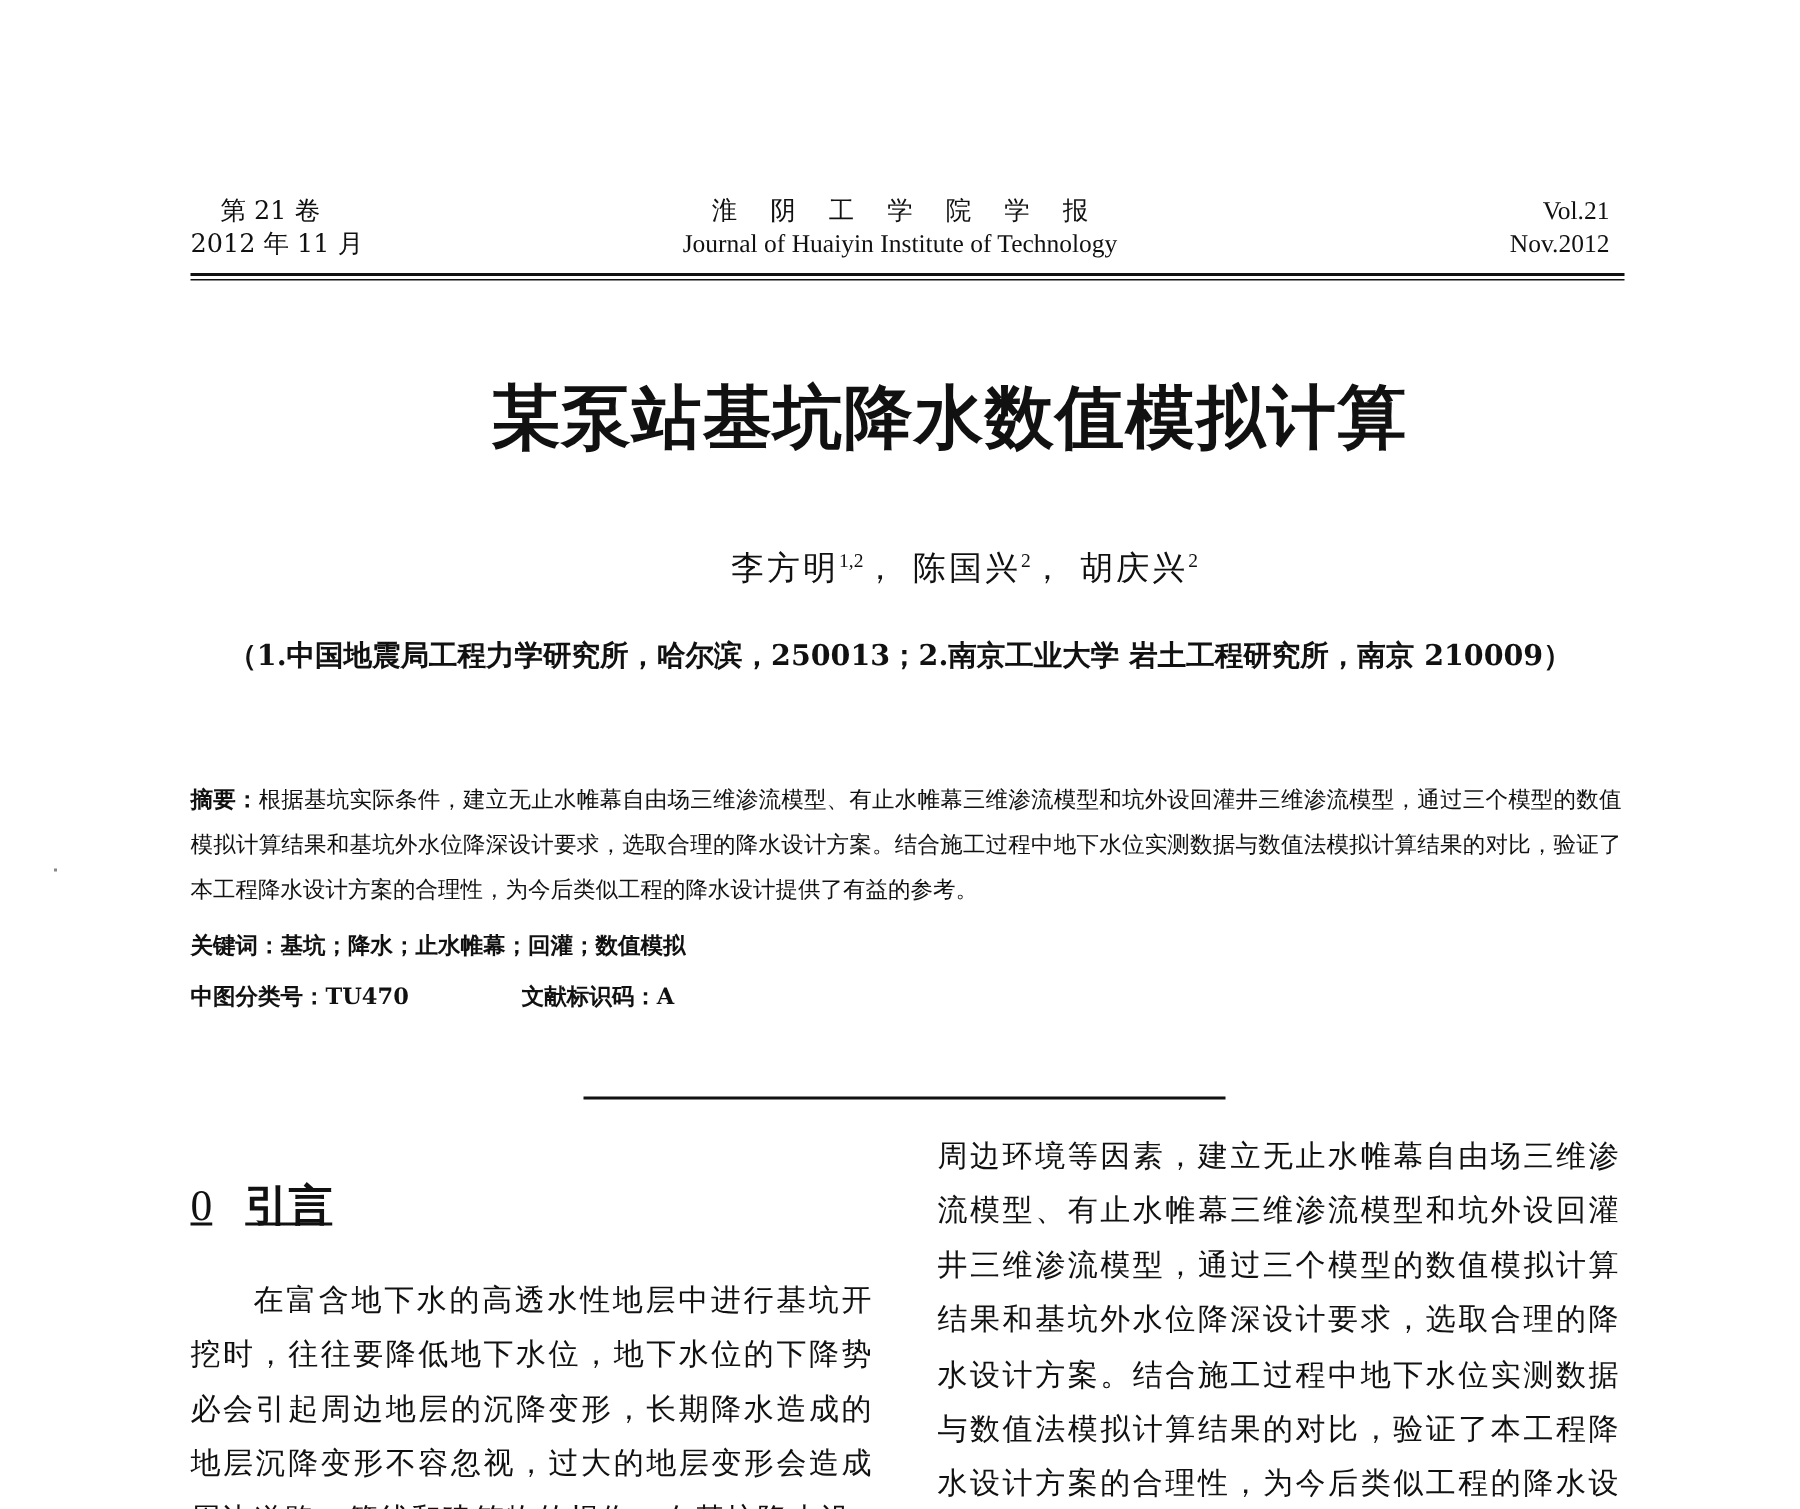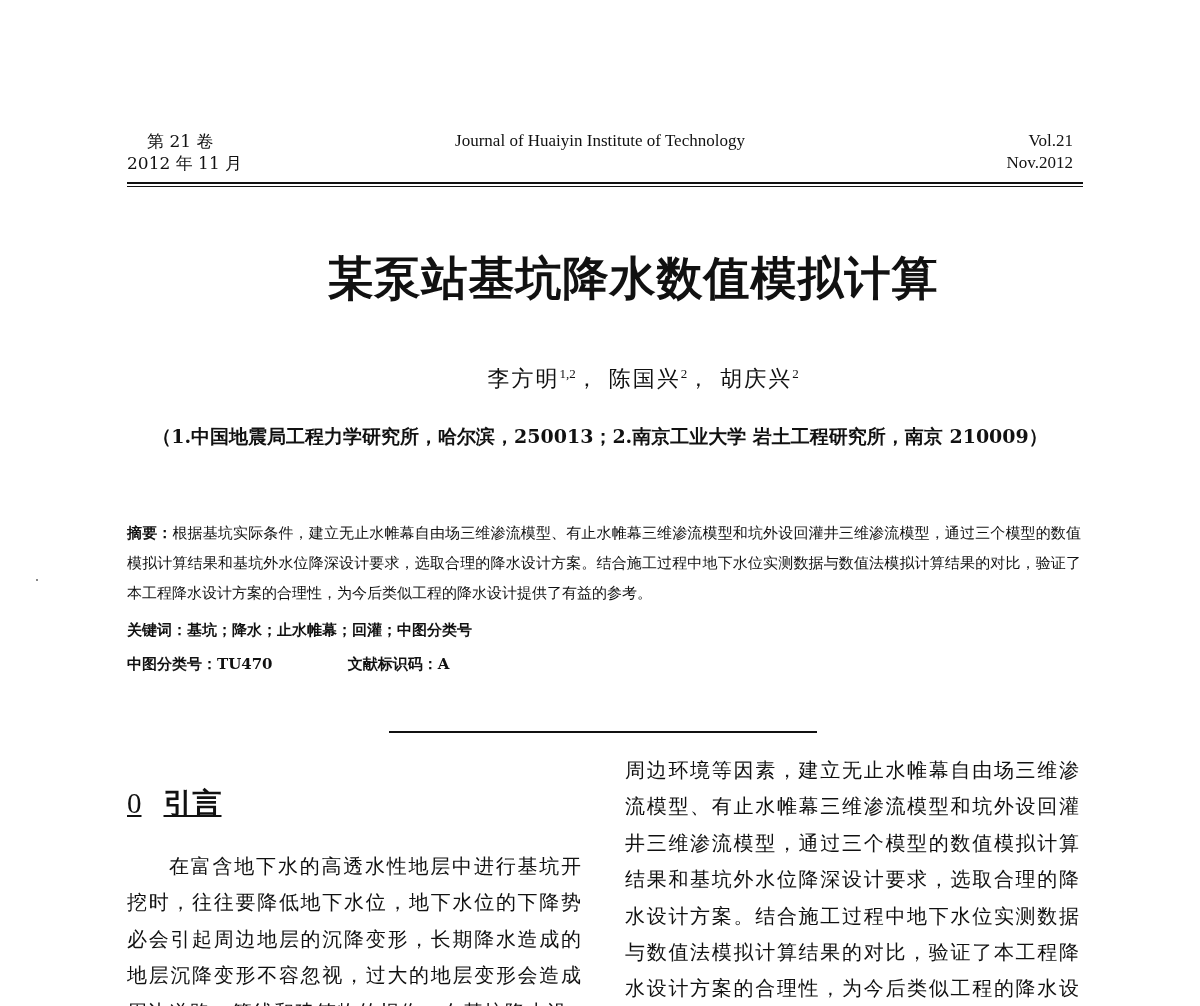--- a/index.html
+++ b/index.html
@@ -36,20 +36,21 @@
 </style>
 </head>
 <body>
 
 <div class="abs hdr hdr-left">
   <div class="vol">第 21 卷</div>
   <div>2012 年 11 月</div>
 </div>
 
 <div class="abs hdr hdr-center">
+  <div class="cn">淮阴工学院学报</div>
   <div class="en">Journal of Huaiyin Institute of Technology</div>
 </div>
 
 <div class="abs hdr hdr-right">
   <div>Vol.21</div>
   <div>Nov.2012</div>
 </div>
 
 <div class="abs rule1"></div>
 <div class="abs rule2"></div>
@@ -62,21 +63,21 @@
   <span>胡庆兴</span><sup>2</sup>
 </div>
 
 <div class="abs affil">（1.中国地震局工程力学研究所，哈尔滨，250013；2.南京工业大学 岩土工程研究所，南京 210009）</div>
 
 <div class="abs abstract">
   <span class="bold">摘要：</span><span>根据基坑实际条件，建立无止水帷幕自由场三维渗流模型、有止水帷幕三维渗流模型和坑外设回灌井三维渗流模型，通过三个模型的数值模拟计算结果和基坑外水位降深设计要求，选取合理的降水设计方案。结合施工过程中地下水位实测数据与数值法模拟计算结果的对比，验证了本工程降水设计方案的合理性，为今后类似工程的降水设计提供了有益的参考。</span>
 </div>
 
 <div class="abs keywords">
-  <span>关键词：</span><span>基坑；降水；止水帷幕；回灌；中图分类号</span>
+  <span>关键词：</span><span>基坑；降水；止水帷幕；回灌；数值模拟</span>
 </div>
 
 <div class="abs clc">
   <span>中图分类号：</span><span>TU470</span>
   <span class="doc"><span>文献标识码：</span><span>A</span></span>
 </div>
 
 <div class="abs sep"></div>
 
 <div class="abs section">

